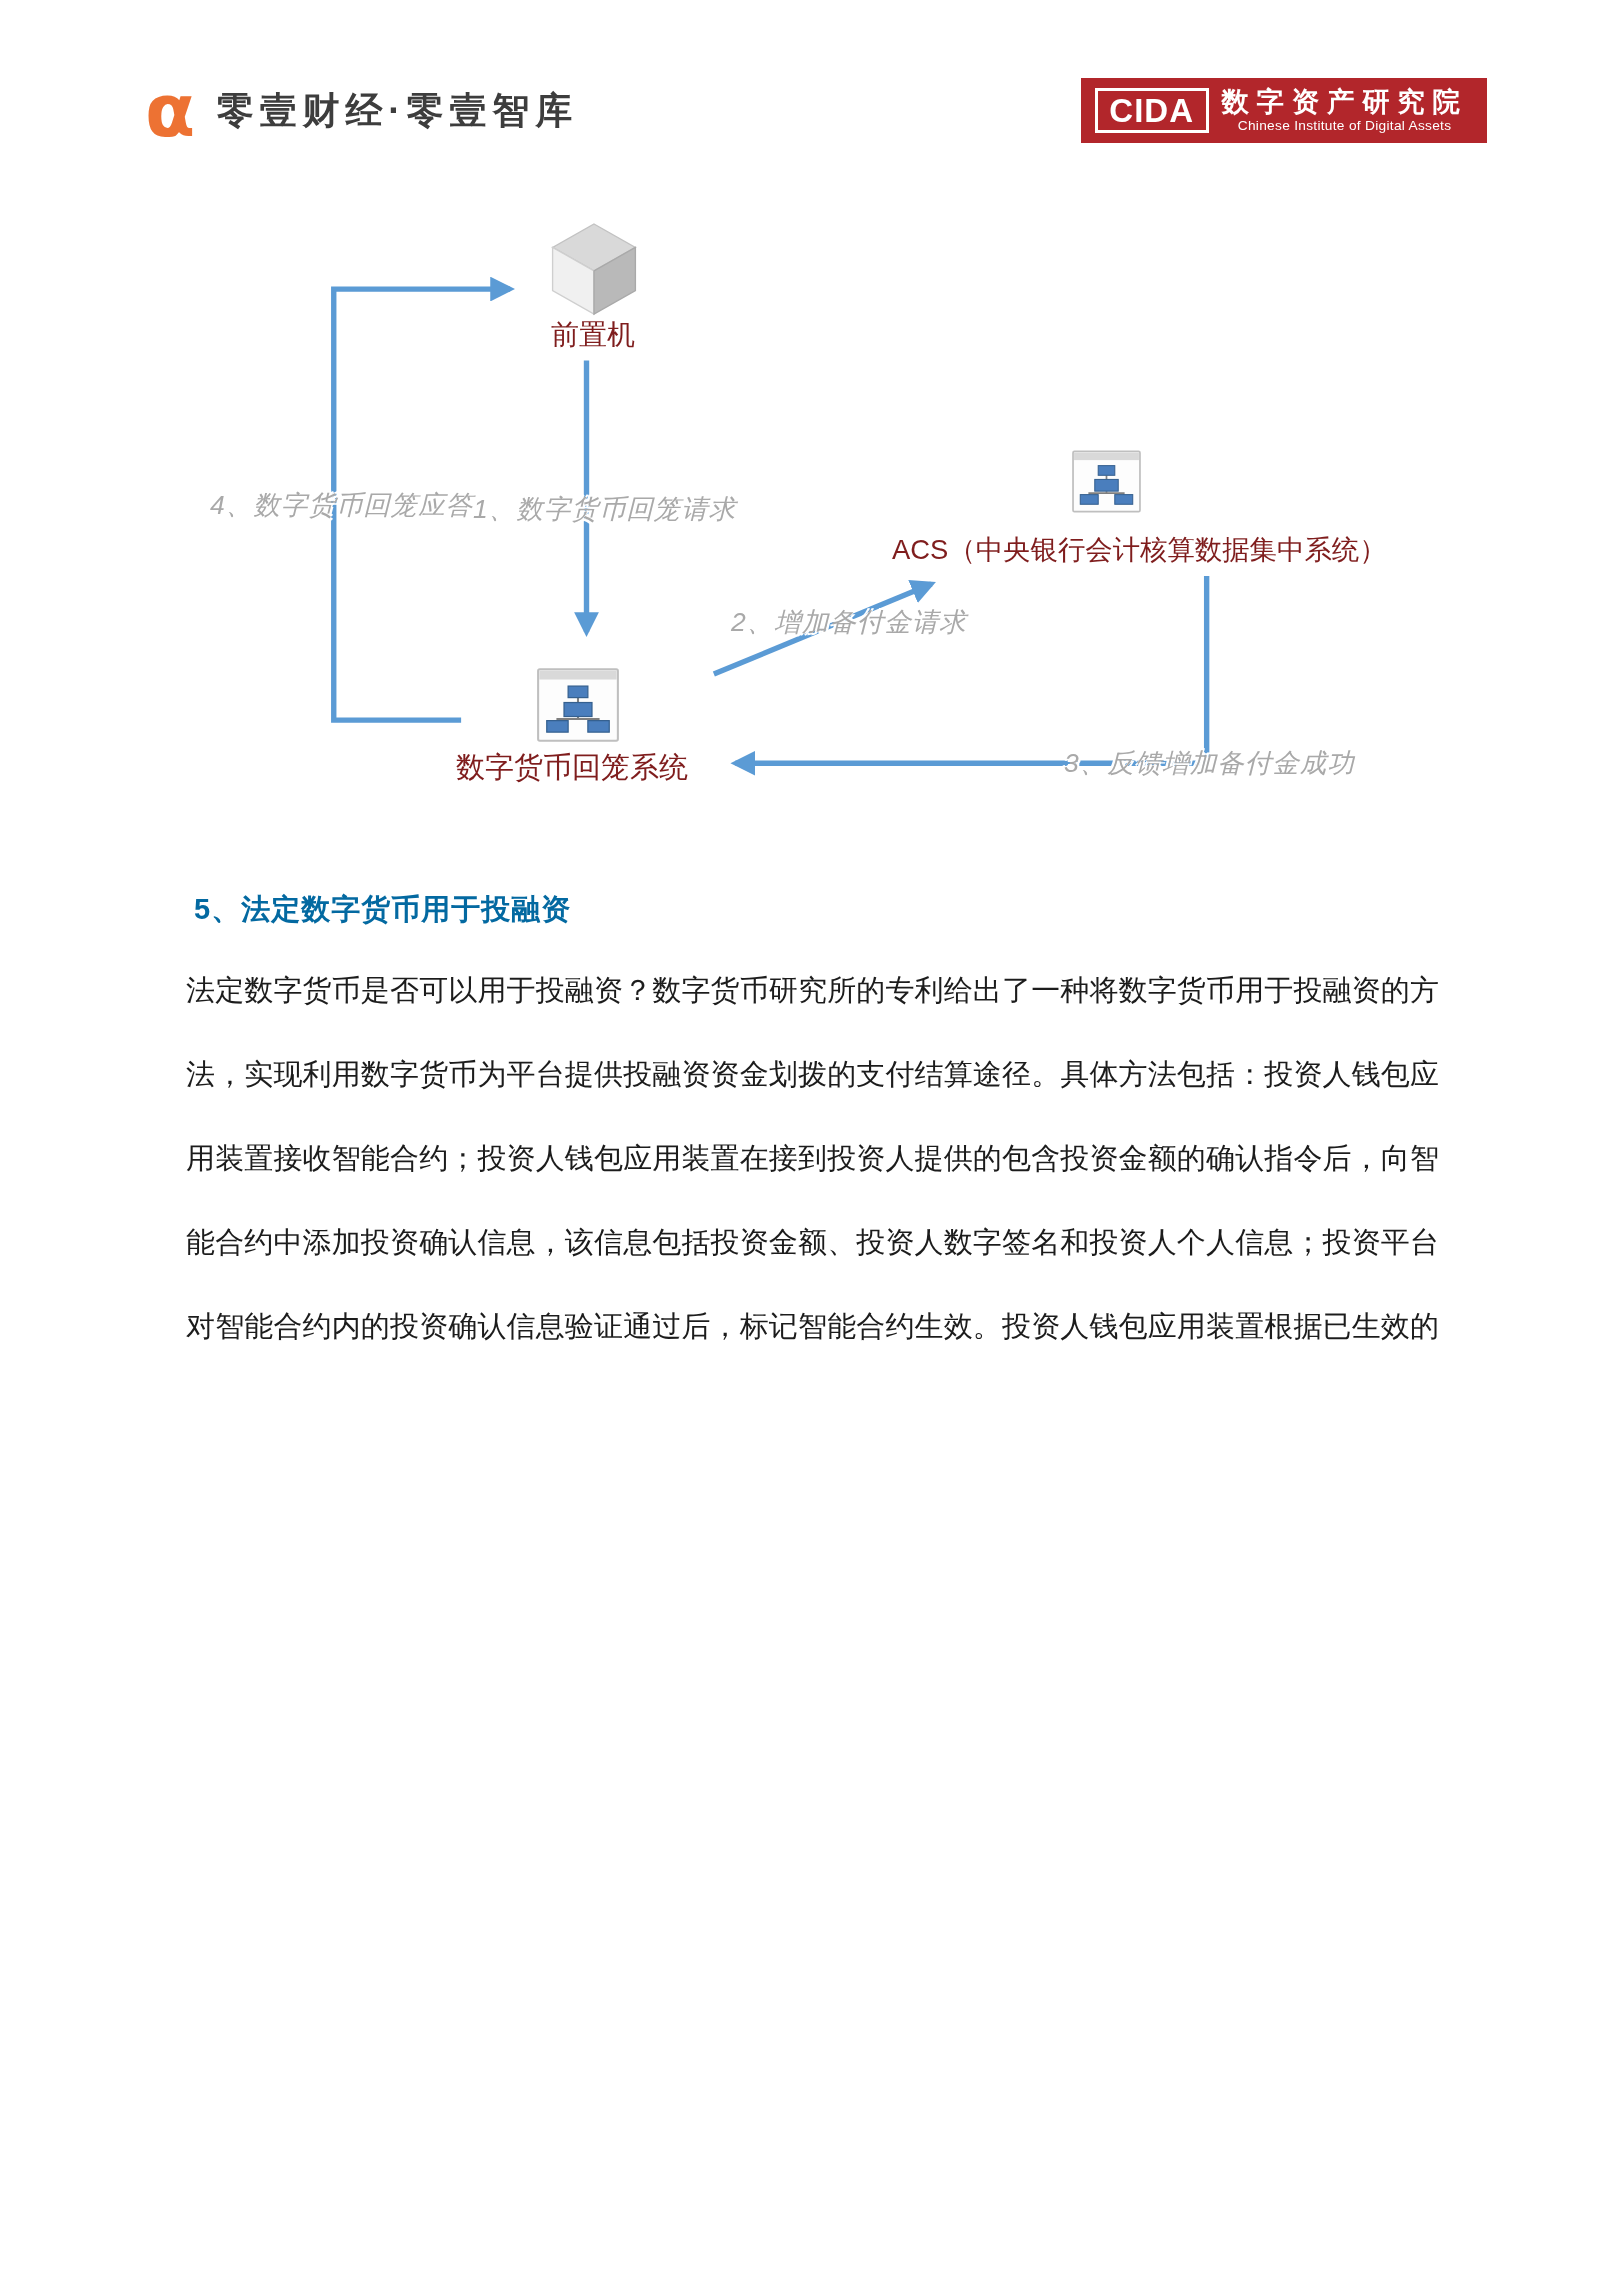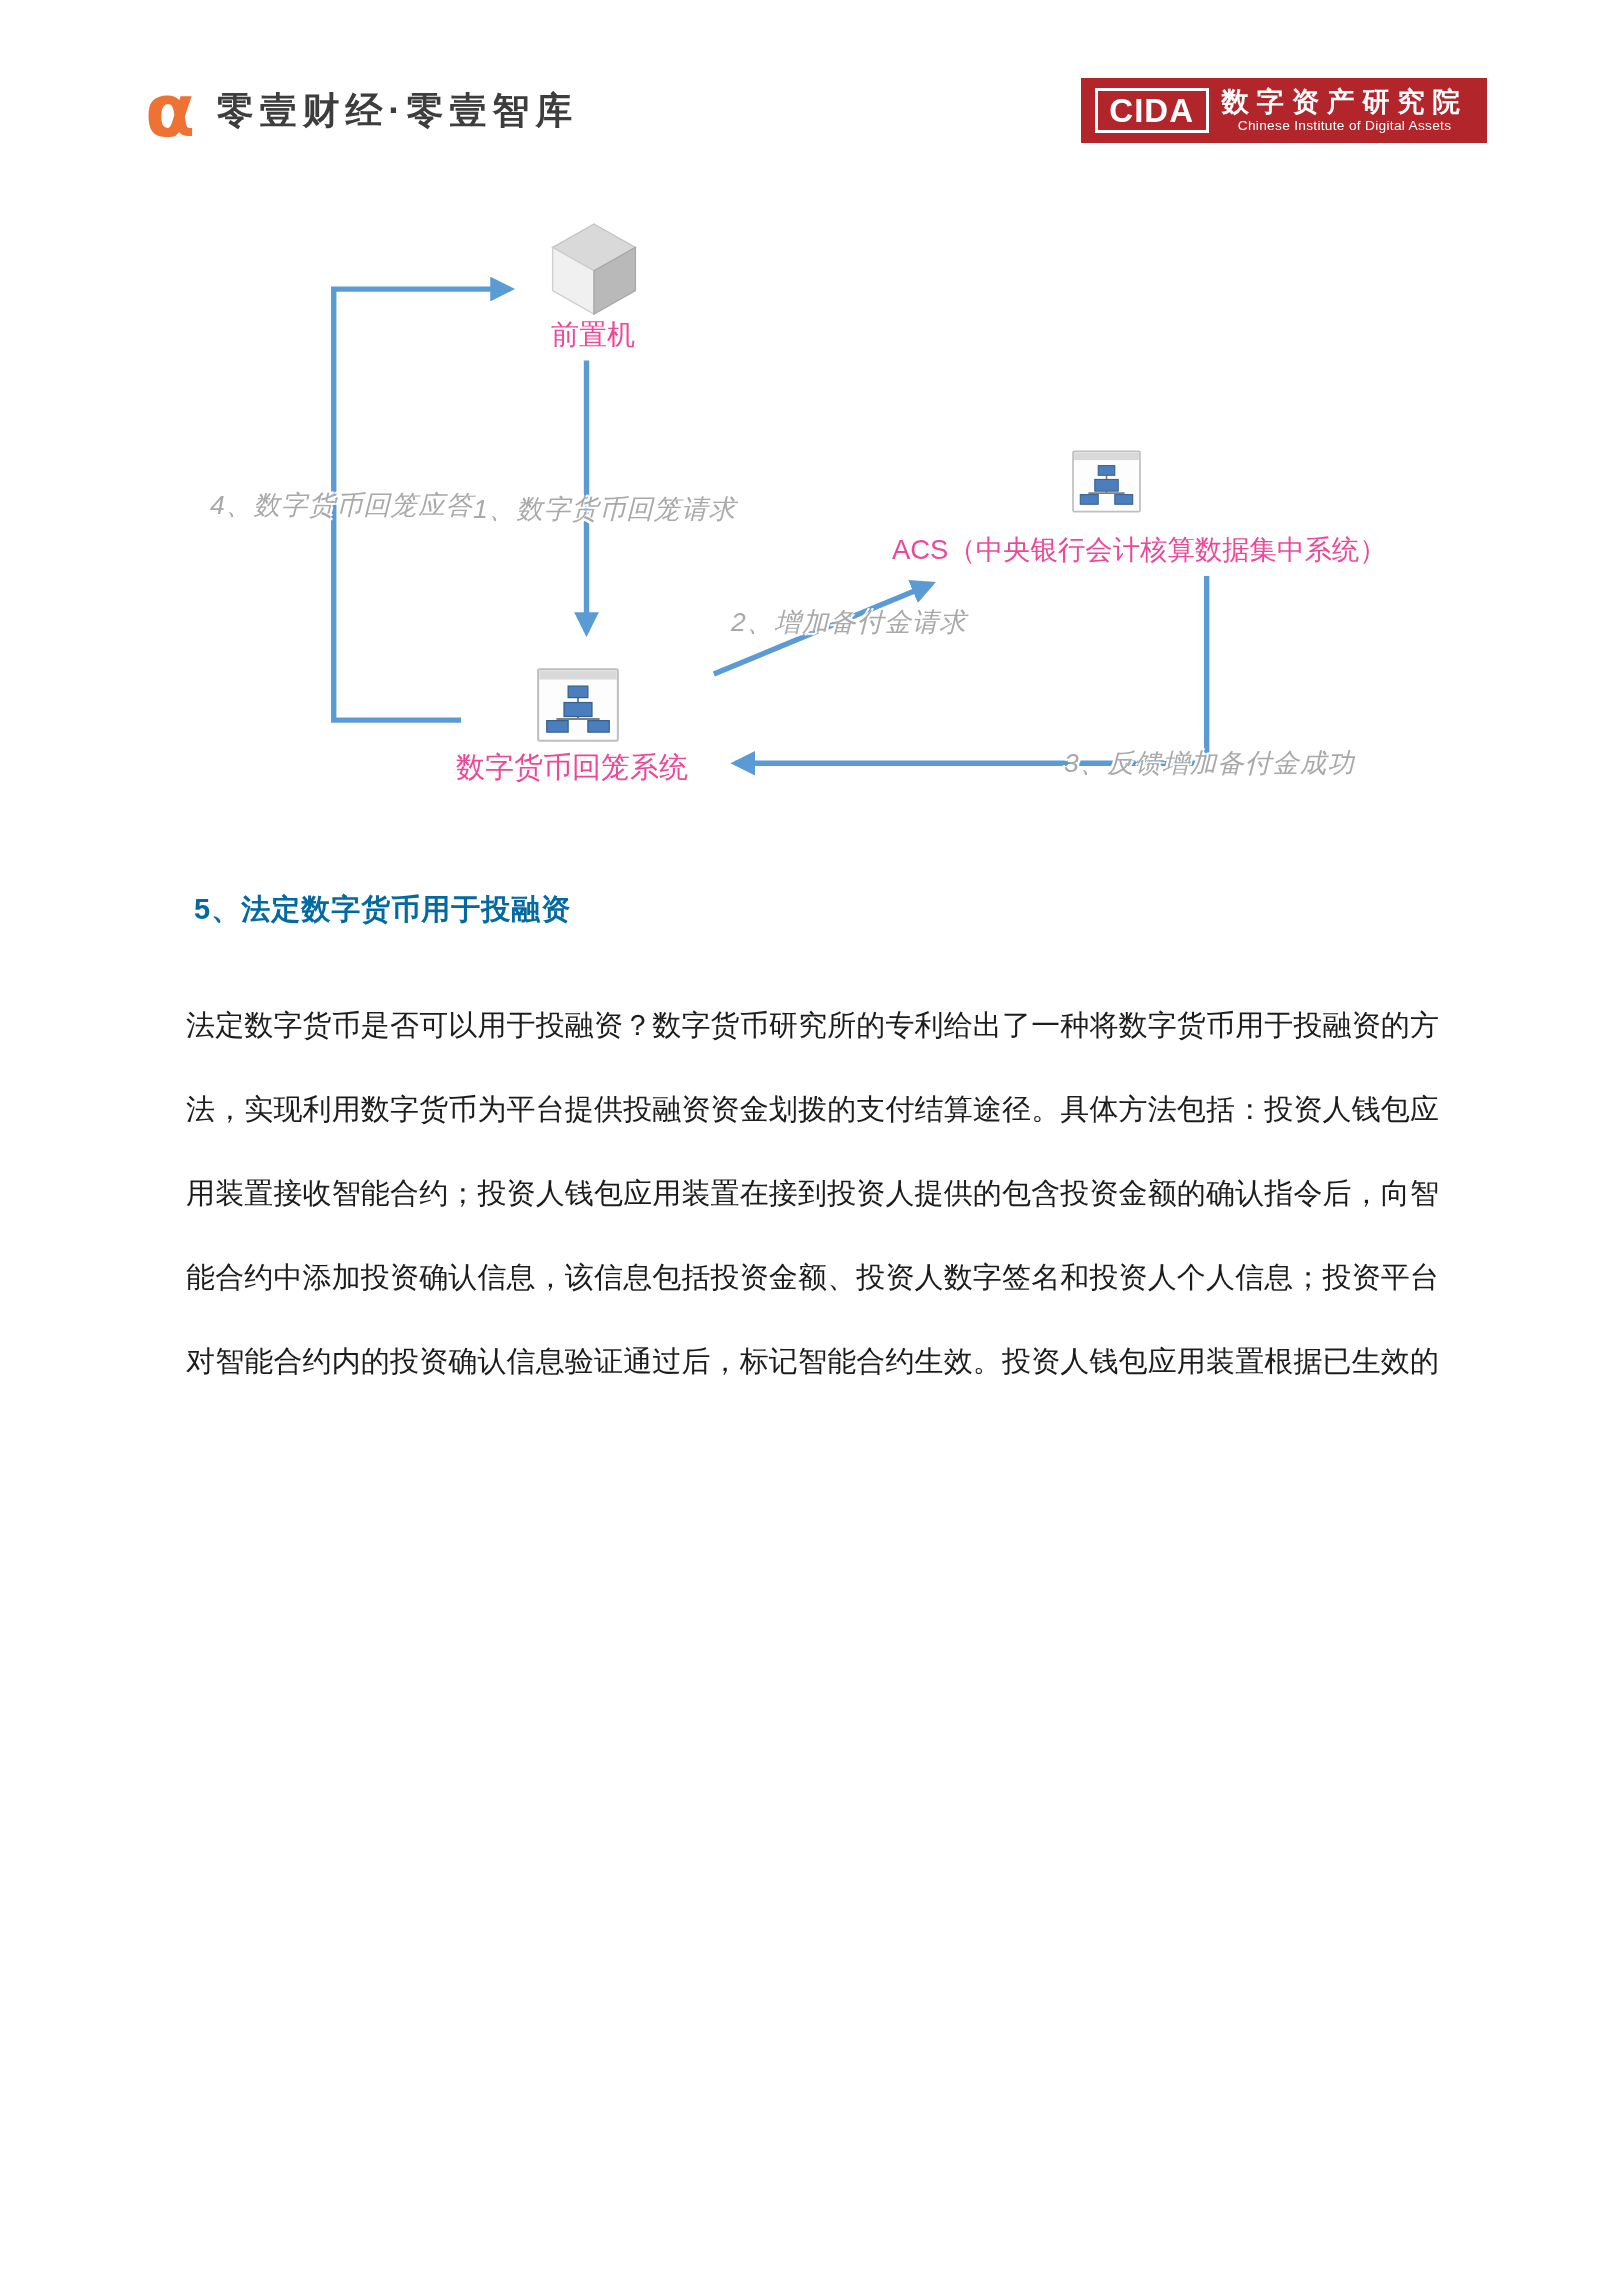--- a/index.html
+++ b/index.html
@@ -32,34 +32,34 @@
     font-size:33px;font-weight:bold;letter-spacing:1px;flex:none;
   }
   .logo-right-textcol{margin-left:12.7px;display:flex;flex-direction:column;}
   .logo-right-cn{font-size:27.4px;font-weight:bold;color:#ffffff;letter-spacing:7.8px;line-height:29px;}
   .logo-right-en{font-size:13.7px;color:#ffffff;line-height:16.7px;margin-top:2px;letter-spacing:0.3px;}
 
   
   .diagram-svg{position:absolute;left:157px;top:196px;width:1294px;height:627px;}
   .node-icon{position:absolute;}
   .node-label{
-    position:absolute;color:#ec4899;font-size:28px;white-space:nowrap;
+    position:absolute;color:#7f1d1d;font-size:28px;white-space:nowrap;
   }
   .edge-label{
     position:absolute;color:#a9a9a9;font-size:26.5px;font-style:italic;
     white-space:nowrap;letter-spacing:1px;
     text-shadow:2px 2px 0 #fff,-2px -2px 0 #fff,2px -2px 0 #fff,-2px 2px 0 #fff;
   }
 
   
   .section-heading{
     position:absolute;left:194px;top:890px;
     font-size:29px;font-weight:bold;color:#0369a1;letter-spacing:1px;
   }
-  .body-text{position:absolute;left:186px;top:983px;width:1253px;font-family:Liberation Serif, serif;}
+  .body-text{position:absolute;left:186px;top:948px;width:1253px;font-family:Liberation Serif, serif;}
   .body-line{
     font-size:29px;color:#1c1c1c;height:84px;line-height:84px;
     text-align:justify;text-align-last:justify;white-space:nowrap;overflow:visible;
   }
   .body-line.last{text-align-last:left;}
   .page-number{
     position:absolute;left:0;top:2152px;width:100%;
     text-align:center;font-size:26.5px;color:#363636;
   }
 </style>

